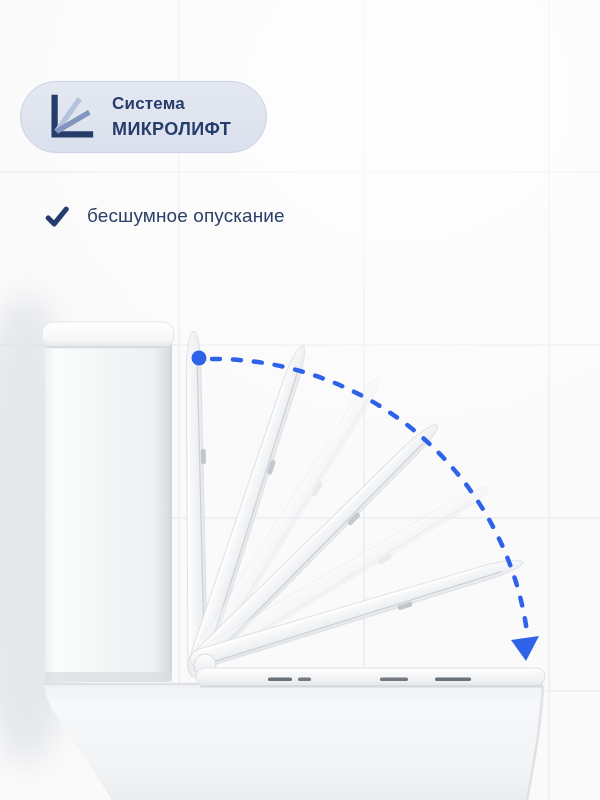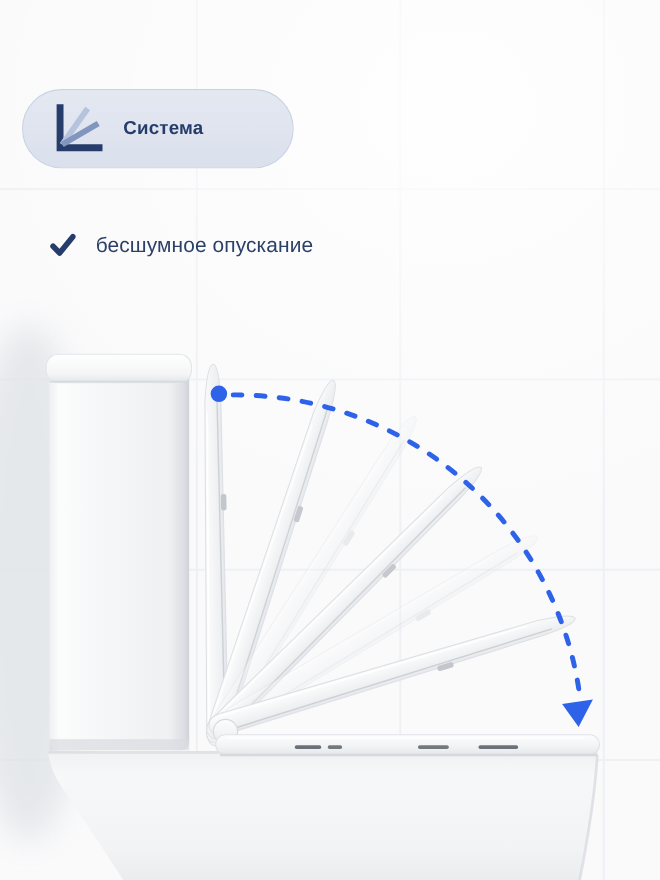--- a/index.html
+++ b/index.html
@@ -35,40 +35,41 @@
     border:1.5px solid var(--badge-border);
     border-radius:36px;
     box-sizing:border-box;
     display:flex;align-items:center;
   }
   .badge-icon{margin-left:23px;width:54px;height:54px;flex:0 0 auto;}
   .badge-text{margin-left:14px;color:var(--navy);}
   .badge-line1{font-size:17px;font-weight:600;line-height:24px;letter-spacing:.2px;}
   .badge-line2{font-size:18px;font-weight:700;line-height:26px;letter-spacing:.4px;}
   .features{position:absolute;left:45px;top:205px;}
-  .feature{display:flex;align-items:flex-end;height:30px;margin-bottom:15px;}
+  .feature{display:flex;align-items:flex-start;height:30px;margin-bottom:15px;}
   .feature-icon{width:24px;height:24px;flex:0 0 auto;}
   .feature-label{margin-left:18px;font-size:19px;color:#2C4168;letter-spacing:.1px;}
   .scene{position:absolute;left:0;top:0;width:600px;height:800px;}
 </style>
 </head>
 <body>
 
 <div class="stage">
   <div class="tiles"></div>
   <div class="sheen"></div>
 
   <div class="badge">
     <svg class="badge-icon" viewBox="0 0 56 56">
       <path d="M11,5 L11,46 L51,46" fill="none" stroke="var(--navy)" stroke-width="6.5" stroke-linecap="butt" stroke-linejoin="miter"></path>
       <path d="M13,43 L37,9" fill="none" stroke="#B6C3DC" stroke-width="5.5"></path>
       <path d="M13,43 L47,23" fill="none" stroke="#8195BF" stroke-width="5.5"></path>
     </svg>
     <div class="badge-text">
       <div class="badge-line1">Система</div>
+      <div class="badge-line2">МИКРОЛИФТ</div>
     </div>
   </div>
 
   <div class="features">
     <div class="feature">
       <svg class="feature-icon" viewBox="0 0 26 26">
         <path d="M3.5,14 L10,20.5 L23,4.5" fill="none" stroke="var(--navy)" stroke-width="5.5" stroke-linecap="round" stroke-linejoin="round"></path>
       </svg>
       <span class="feature-label">бесшумное опускание</span>
     </div>

